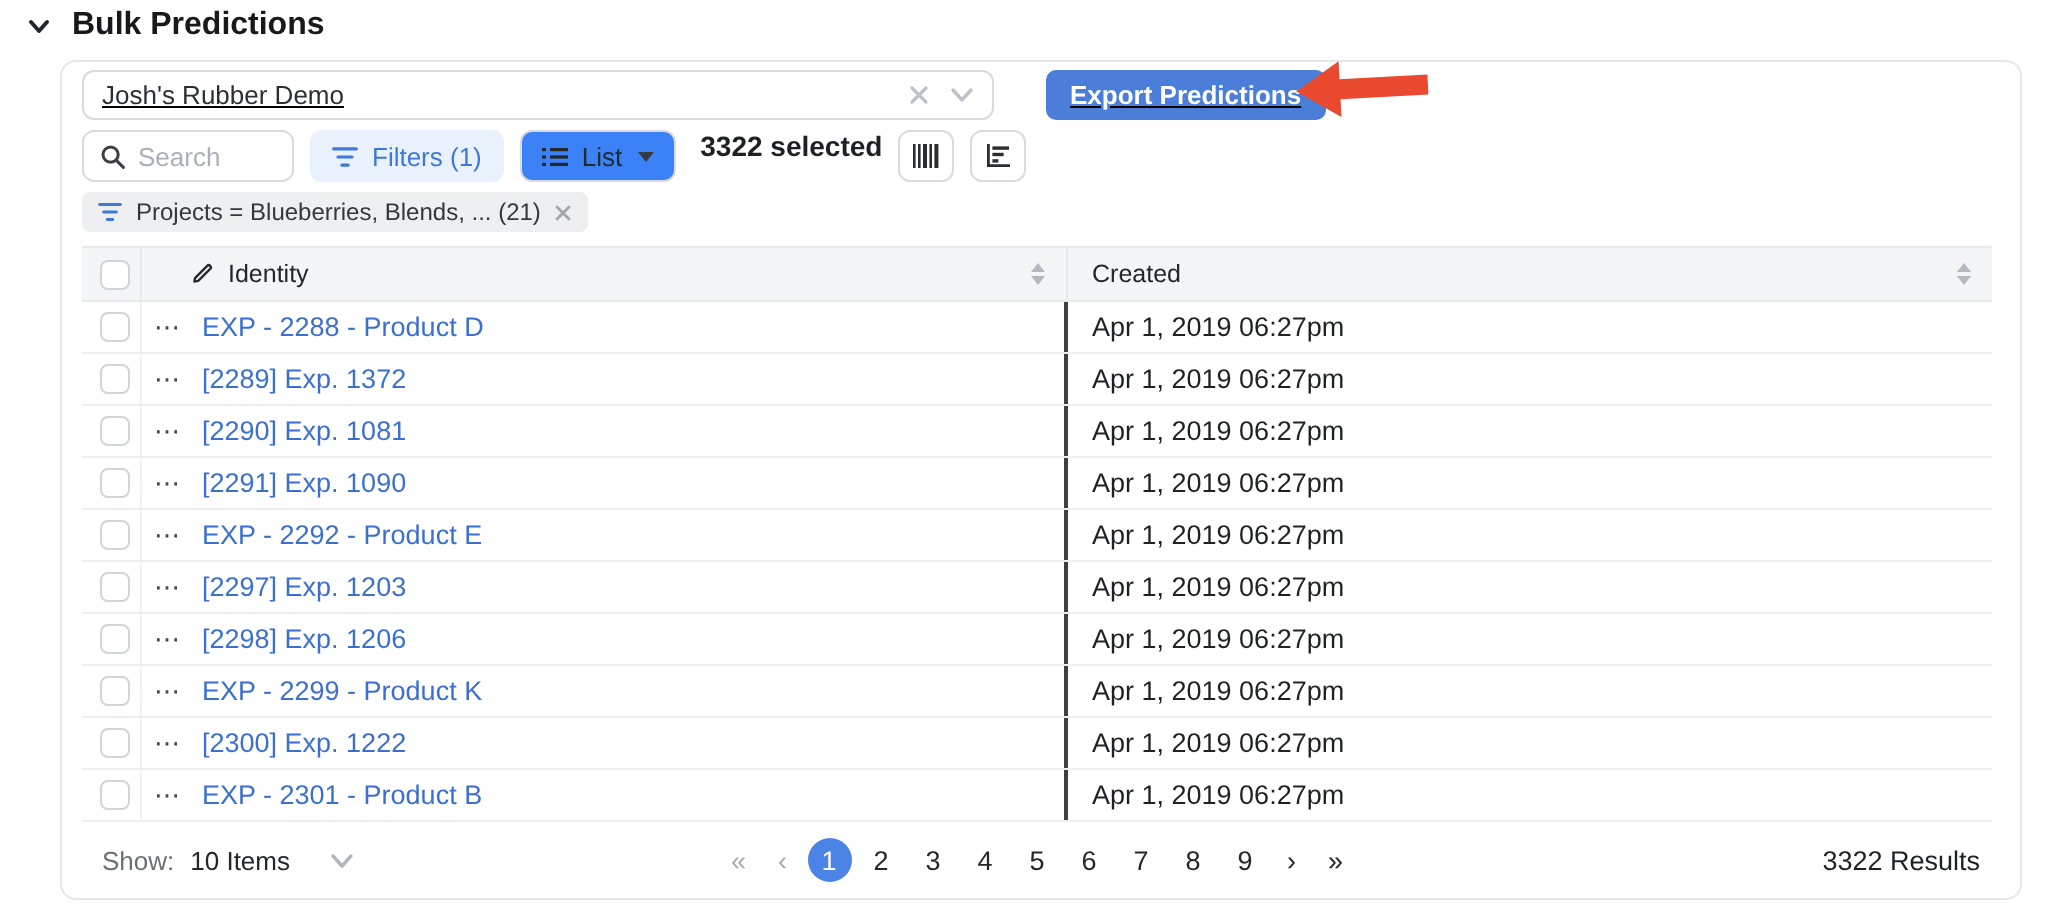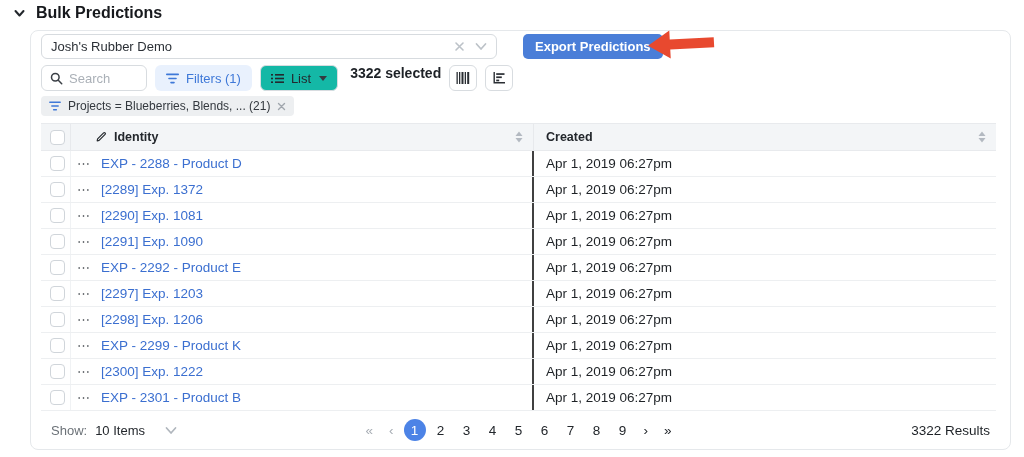--- a/index.html
+++ b/index.html
@@ -10,56 +10,56 @@
   .section-header { position:absolute; left:13px; top:4px; display:flex; align-items:center; gap:10px; }
   .section-title { font-size:16px; font-weight:bold; color:#17191d; }
   .chev { color:#23272c; display:flex; }
 
   
   .container { position:absolute; left:30px; top:30px; width:981px; height:420px;
     border:1px solid #e5e8eb; border-radius:8px; padding:2px 14px 0 10px;
     display:flex; flex-direction:column; }
 
   
-  .rowA { display:flex; align-items:center; height:27px; }
+  .rowA { display:flex; align-items:flex-end; height:27px;text-decoration:underline; }
   .select { width:456px; height:25px; border:1px solid #d7dbdf; border-radius:6px;
     display:flex; align-items:center; padding:0 9px; font-size:13px; color:#2b3036; background:#fff; }
   .select-value { flex:1; white-space:nowrap; overflow:hidden; }
   .select-icons { display:flex; align-items:center; gap:10px; color:#bcc2c8; }
   .export-btn { margin-left:26px; height:25px; padding:0 12px; background:#4a7ed8; color:#fff;
     border:none; border-radius:5px; font-size:13px; font-weight:600; font-family:inherit; cursor:pointer; }
   .red-arrow { position:absolute; left:646px; top:26px; transform:rotate(-3deg); }
 
   
   .rowB { display:flex; align-items:flex-start; gap:8px; height:26px; margin-top:5px; }
   .search-box { width:106px; height:26px; border:1px solid #d8dce0; border-radius:6px;
     display:flex; align-items:center; padding:0 8px; gap:6px; color:#3a3f45; background:#fff; }
   .search-box input { border:none; outline:none; width:100%; font-size:13px; font-family:inherit; color:#2b3036; }
   .search-box input::placeholder { color:#aab0b7; }
   .pill-btn { height:26px; display:flex; align-items:center; gap:7px; padding:0 11px;
-    border-radius:6px; font-size:13px; cursor:pointer; border:none; font-family:inherit; background:#14b8a6; }
+    border-radius:6px; font-size:13px; cursor:pointer; border:none; font-family:inherit; background:#3b82f6; }
   .filters-btn { background:#e9f1fd; color:#3e78d8; }
   .list-btn { border:1px solid #d8dce0; color:#24292e; font-weight:500; padding:0 10px; }
   .caret-down { width:0; height:0; border-left:4px solid transparent; border-right:4px solid transparent;
     border-top:5px solid #343a40; margin-left:1px; }
   .selected-count { margin-left:4px; font-size:14px; font-weight:600; color:#1d2126; }
   .icon-btn { width:28px; height:26px; border:1px solid #d8dce0; border-radius:6px; background:#fff;
     display:flex; align-items:center; justify-content:center; color:#2a2e33; cursor:pointer; }
 
   
   .rowC { display:flex; margin-top:5px; height:20px; }
   .chip { display:inline-flex; align-items:center; gap:7px; background:#edeff1; border-radius:4px;
     padding:0 8px; font-size:12px; color:#33383e; }
   .chip .f-icon { color:#3e78d8; }
   .chip-x { color:#a0a6ad; display:flex; cursor:pointer; }
 
   
   .table { margin-top:7px; border-top:1px solid #e8eaed; }
   .thead { display:flex; align-items:center; height:27px; background:#f3f5f7; border-bottom:1px solid #e8eaed;
-    font-size:12.5px; font-weight:bold; color:#23272c; }
+    font-size:12.5px; font-weight:normal; color:#23272c; }
   .cell-check { width:30px; display:flex; align-items:center; justify-content:flex-start; padding-left:9px;
     align-self:stretch; }
   .thead .cell-check { border-right:1px solid #e7e9ec; }
   .checkbox { width:15px; height:15px; border:1px solid #d0d5da; border-radius:4px; background:#fff; cursor:pointer; }
   .col-identity { width:463px; display:flex; align-items:center; gap:7px; padding-left:24px;
     align-self:stretch; border-right:1px solid #e7e9ec; }
   .col-created { flex:1; display:flex; align-items:center; padding-left:12px; align-self:stretch; }
   .sort-icon { margin-left:auto; margin-right:10px; display:flex; color:#b3b9c1; }
   .trow { display:flex; align-items:center; height:26px; border-bottom:1px solid #edeff1; font-size:13.5px; }
   .trow .cell-check { border-right:1px solid #f0f2f4; }

